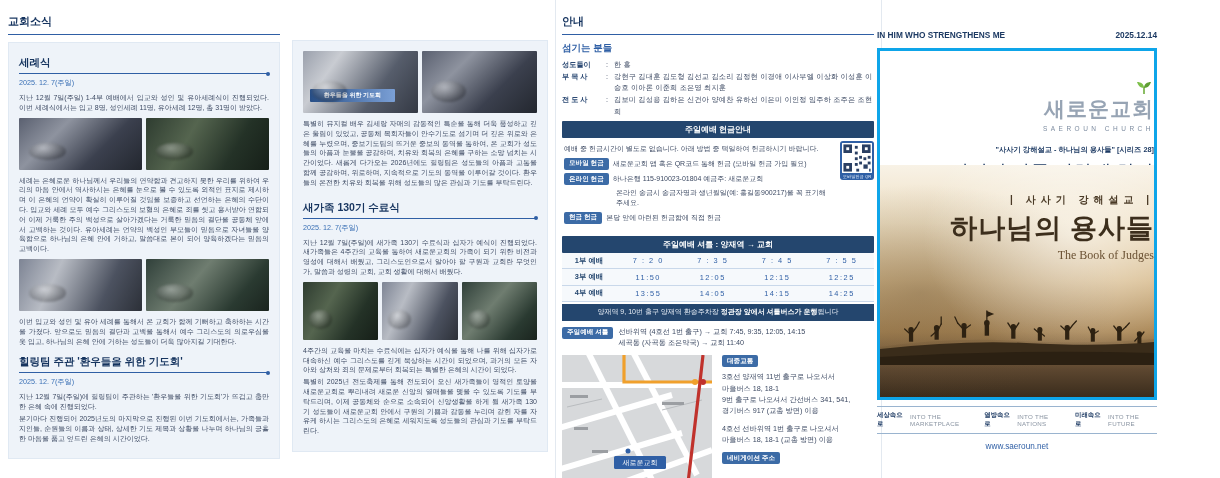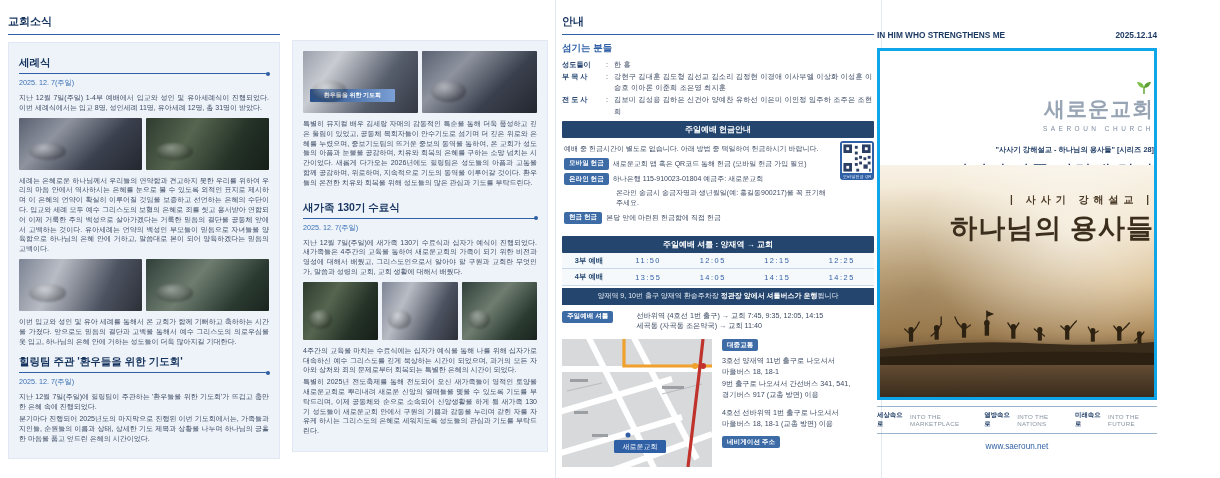--- a/index.html
+++ b/index.html
@@ -64,21 +64,21 @@
   .offer-note { margin:-1px 0 4px 52px; padding-right:44px; }
   .qr-box { position:absolute; right:0; top:20px; width:34px; background:#2f5fa5; border-radius:3px; padding:2px 2px 1px; text-align:center; }
   .qr-box svg { display:block; background:#fff; border-radius:1px; }
   .qr-caption { font-size:4.2px; color:#dfe9f7; margin-top:1px; }
 
   .shuttle-table { width:100%; border-collapse:collapse; font-size:7.4px; background:#f6f9fc; }
   .shuttle-table td { border-bottom:1px solid #c9d8ea; padding:2.6px 2px; text-align:center; color:#2f5fa5; letter-spacing:1.5px; }
   .shuttle-table td.lbl { font-weight:bold; color:#24466e; letter-spacing:0; width:54px; }
   .banner { background:#24466e; color:#e8eef6; text-align:center; font-size:7px; padding:3.5px 0; margin-top:2px; }
   .banner b { color:#ffffff; }
-  .shuttle-extra { margin-top:6px; display:flex; gap:23px; font-size:7.2px; }
+  .shuttle-extra { margin-top:6px; display:flex; gap:5px; font-size:7.2px; }
   .shuttle-extra-lines div { line-height:1.5; color:#3c4962; }
   .map-transit { display:flex; gap:10px; margin-top:7px; }
   .map-wrap { flex:0 0 150px; }
   .transit { flex:1; font-size:7.2px; }
   .transit-lines { margin:4px 0 7px; }
   .transit-lines div { line-height:1.55; color:#3c4962; }
 
   
   .panel-d { left:850px; width:334px; padding:30px 27px 0; }
   .cover-head { display:flex; justify-content:space-between; font-size:8.3px; font-weight:bold; color:#1d3a63; margin-bottom:8px; }
@@ -223,20 +223,27 @@
         </g>
       </svg>
       <div class="qr-caption">모바일헌금 QR</div>
     </div>
   </div>
 
   <div style="margin-top:7px;">
     <div class="navy-bar">주일예배 셔틀 : 양재역 → 교회</div>
     <table class="shuttle-table">
       <tbody>
+          <tr>
+        <td class="lbl">1부 예배</td>
+        <td>7 : 2 0</td>
+        <td>7 : 3 5</td>
+        <td>7 : 4 5</td>
+        <td>7 : 5 5</td>
+      </tr>
       <tr>
         <td class="lbl">3부 예배</td>
         <td>11:50</td>
         <td>12:05</td>
         <td>12:15</td>
         <td>12:25</td>
       </tr>
       <tr>
         <td class="lbl">4부 예배</td>
         <td>13:55</td>
@@ -328,20 +335,21 @@
     <div class="sermon-title">이번만 나를 강하게 하사</div>
     <div class="scripture">(삿 16:23-31)</div>
     <div class="preacher">
       <span>설교</span>
       <b>한 홍 목사</b>
     </div>
     <div class="cover-photo">
       <div class="haze"></div>
       <div class="series-banner">|  사사기 강해설교  |</div>
       <div class="main-title">하나님의 용사들</div>
+      <div class="subtitle-en">The Book of Judges</div>
       <div class="warriors">
         <svg width="100%" height="70" viewBox="0 0 300 70" preserveAspectRatio="none">
           <path d="M0,52 Q80,42 150,46 Q230,50 300,44 L300,70 L0,70 Z" fill="#33271714"></path>
           <path d="M0,54 Q90,45 160,48 Q240,52 300,47 L300,70 L0,70 Z" fill="#3a2c1a"></path>
           <path d="M0,62 Q150,54 300,58 L300,70 L0,70 Z" fill="#2b2012"></path>
           <g fill="#2e2212" stroke="#2e2212" stroke-width="1.4" stroke-linecap="round">
             <g transform="translate(34,46)">
                 <circle cx="0" cy="-11" r="2.3"></circle>
                 <rect x="-1.6" y="-9" width="3.2" height="9"></rect>
                 <path d="M-1,-7 L-7,-12 M1,-8 L6,-14 M6,-14 L9,-19" fill="none"></path>

